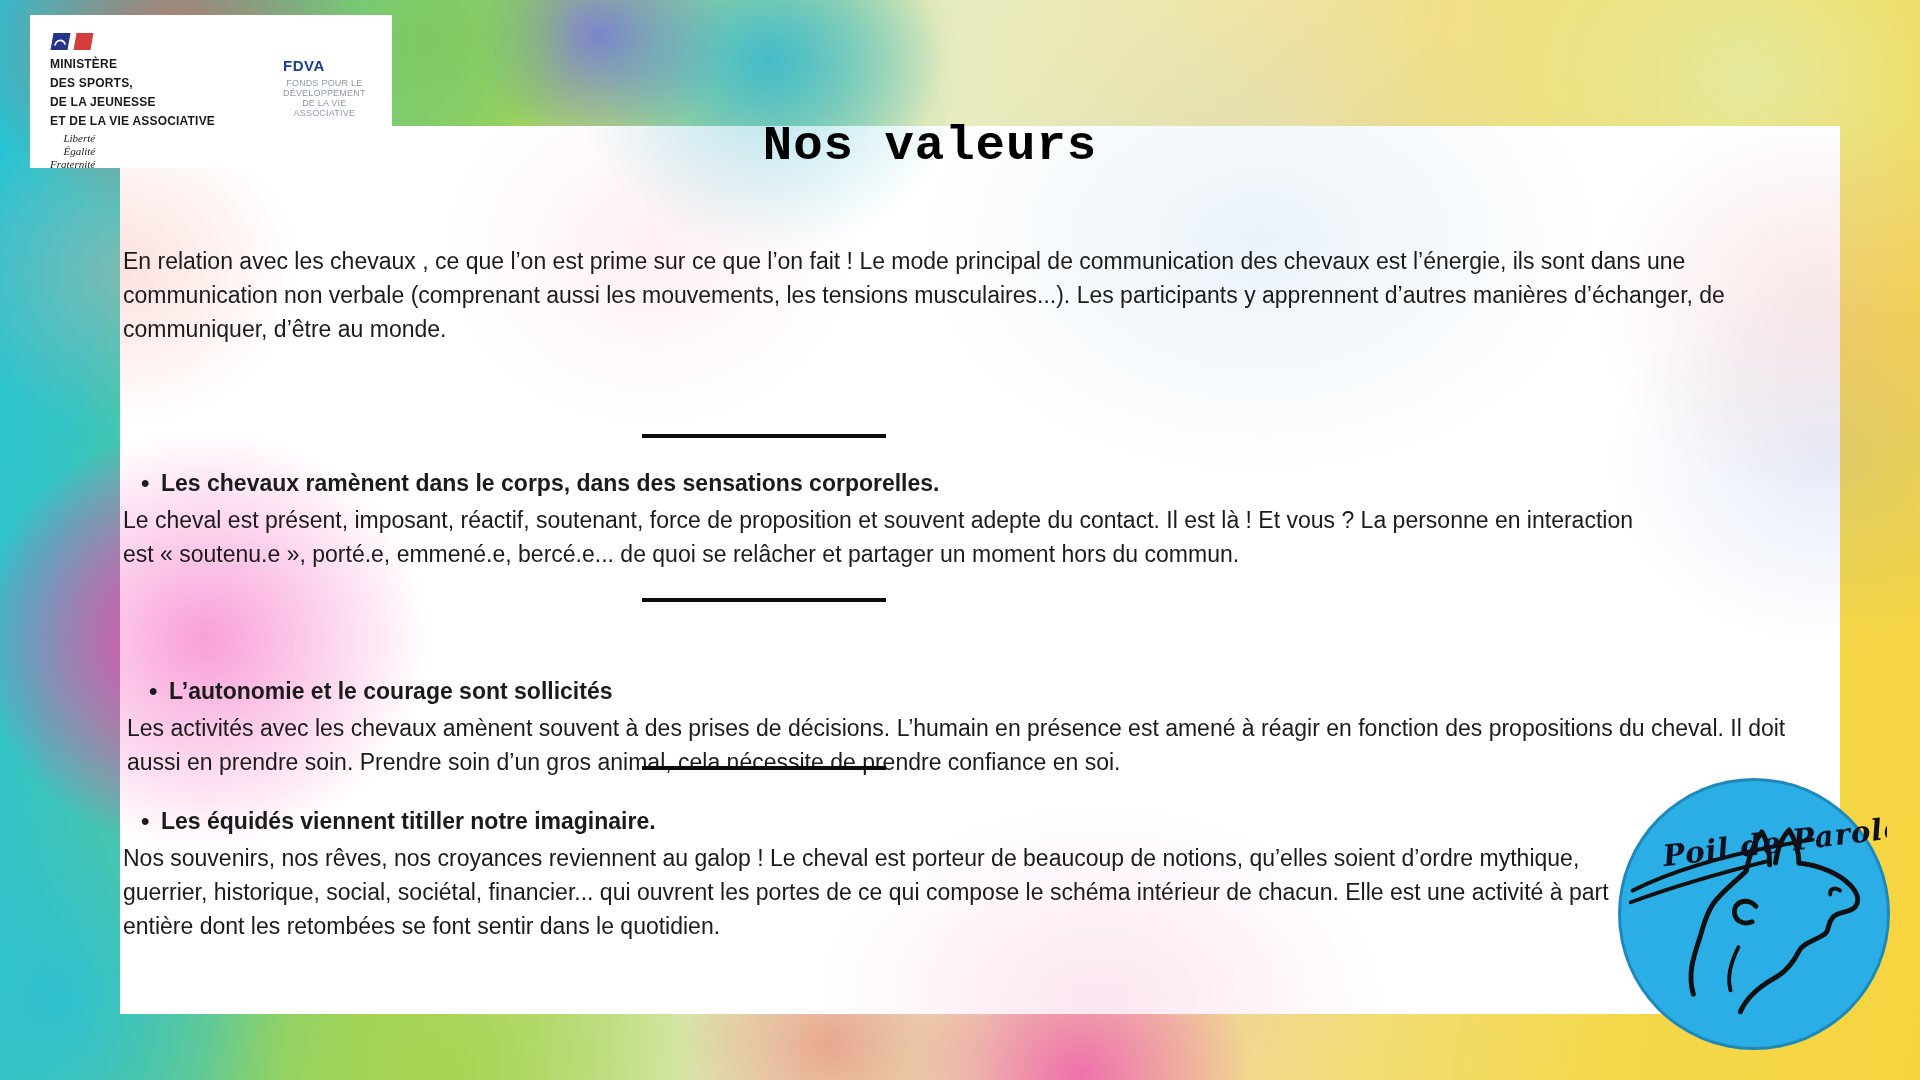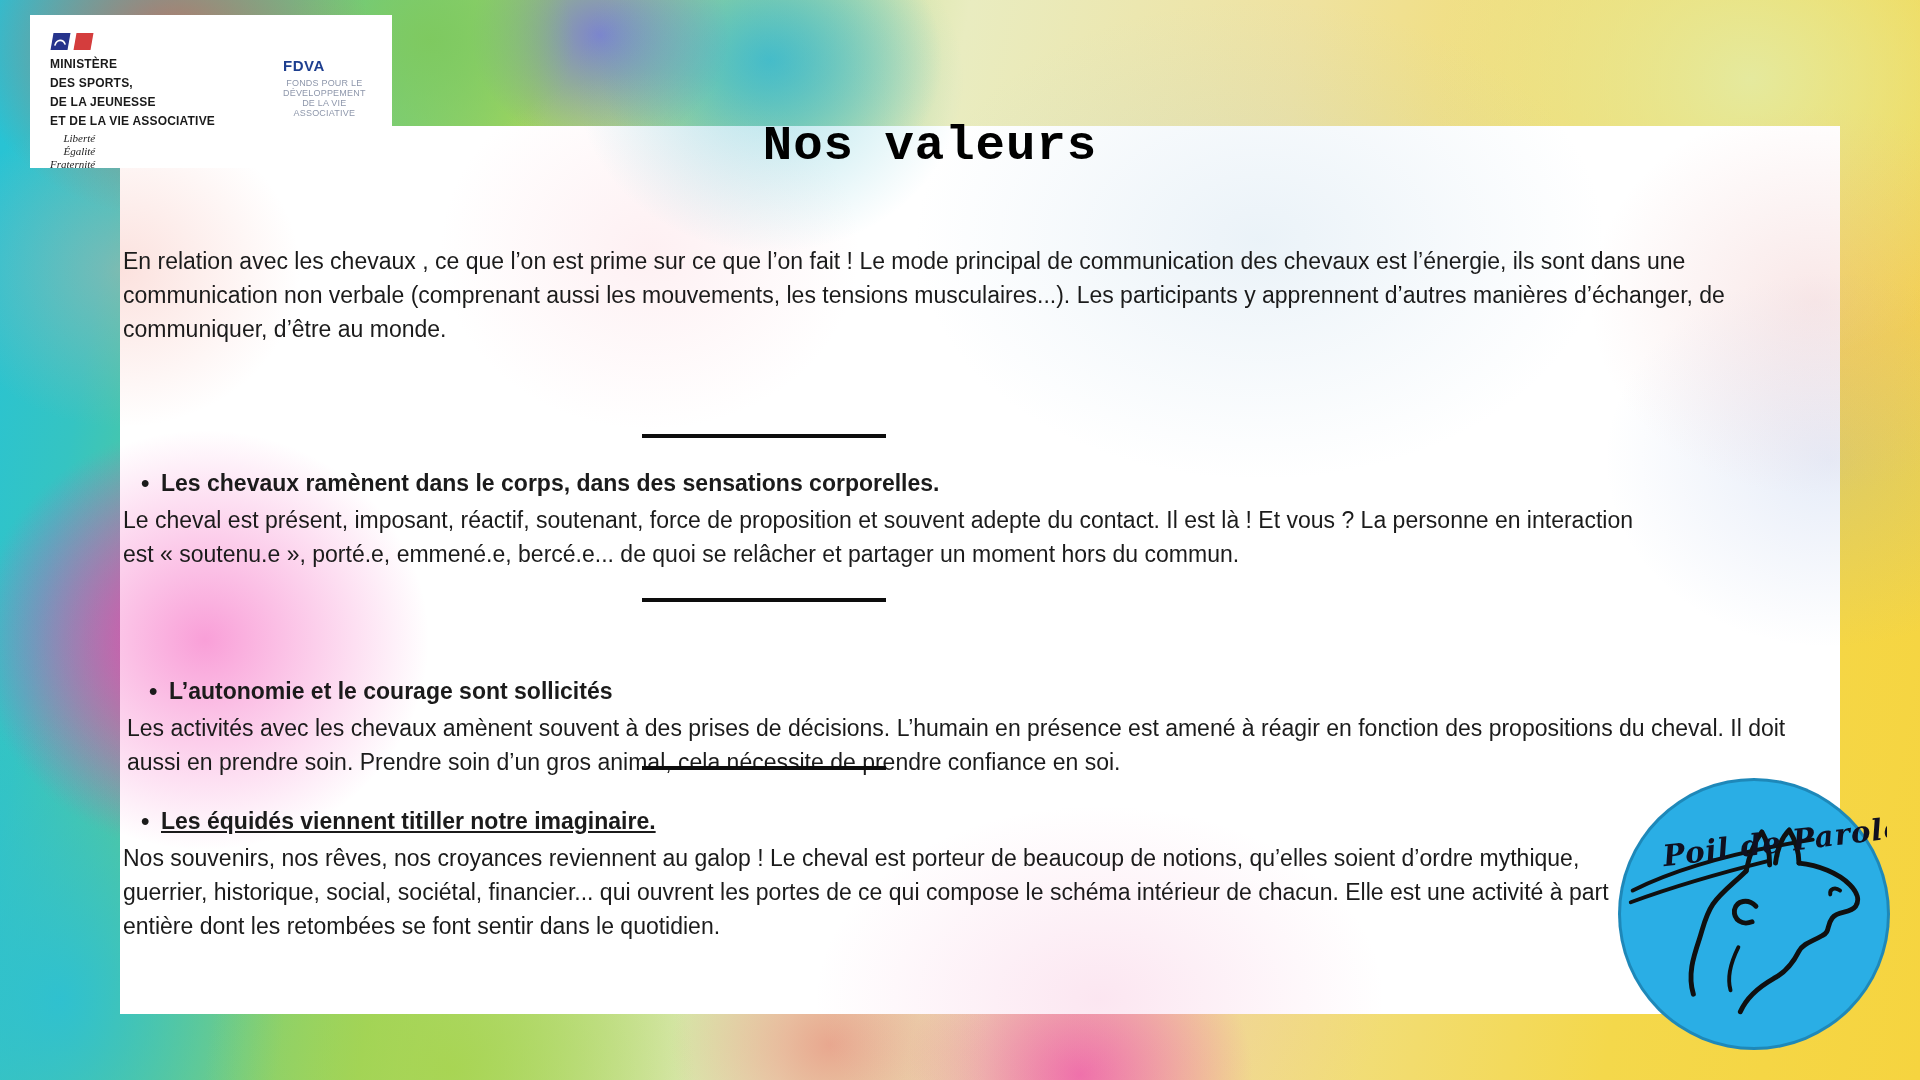--- a/index.html
+++ b/index.html
@@ -67,21 +67,21 @@
   .sec{ position:absolute; z-index:3; color:#1b1b1b; font-size:23px; line-height:34px; }
   .sec .h{ font-weight:bold; padding-left:26px; position:relative; margin-bottom:3px; }
   .sec .h::before{ content:"•"; position:absolute; left:6px; font-size:24px; }
   .sec1{ left:123px; top:244px; width:1700px; }
   .sec1 .h{ margin-left:18px; }
   .sec2{ left:123px; top:466px; width:1530px; }
   .sec2 .h{ margin-left:12px; }
   .sec3{ left:127px; top:674px; width:1700px; }
   .sec3 .h{ margin-left:16px; }
   .sec4{ left:123px; top:804px; width:1510px; }
-  .sec4 .h{ margin-left:12px;text-decoration:underline; }
+  .sec4 .h{ margin-left:12px; }
 
   .divider{ position:absolute; left:642px; width:244px; height:4px; background:#0d0d0d; z-index:3; }
   .div1{ top:434px; } .div2{ top:598px; } .div3{ top:766px; }
 
   
   .pdp{
     position:absolute; left:1618px; top:778px; width:272px; height:272px; z-index:4;
     border-radius:50%; background:#2aaee5; border:3px solid rgba(16,90,130,.45);
   }
   .pdp svg{ width:100%; height:100%; display:block; }

